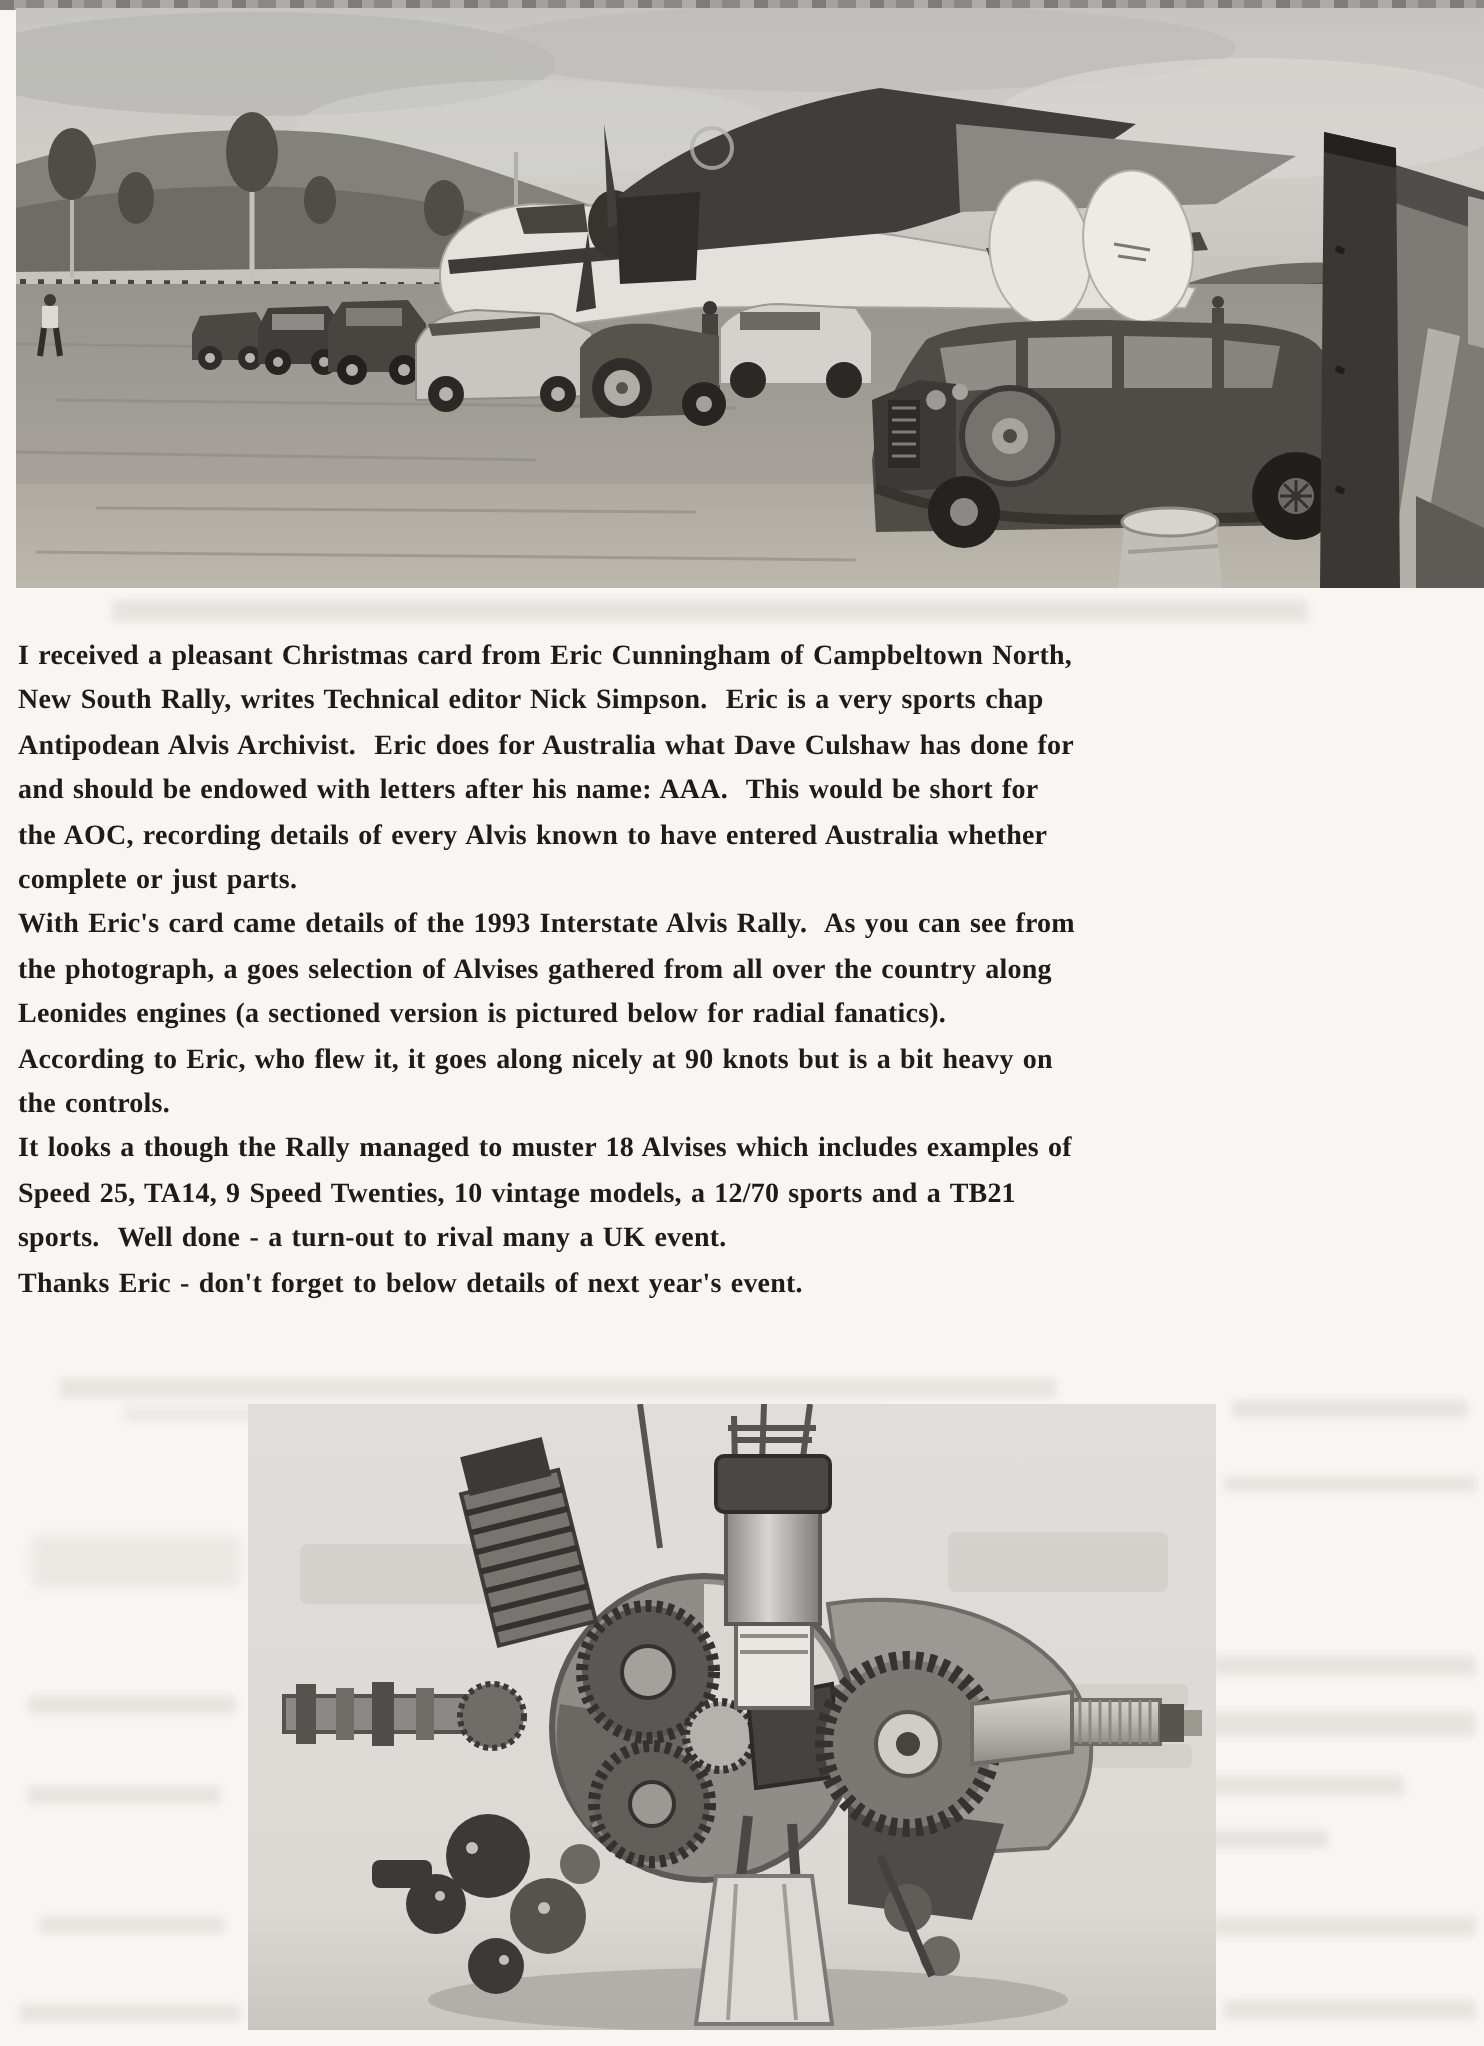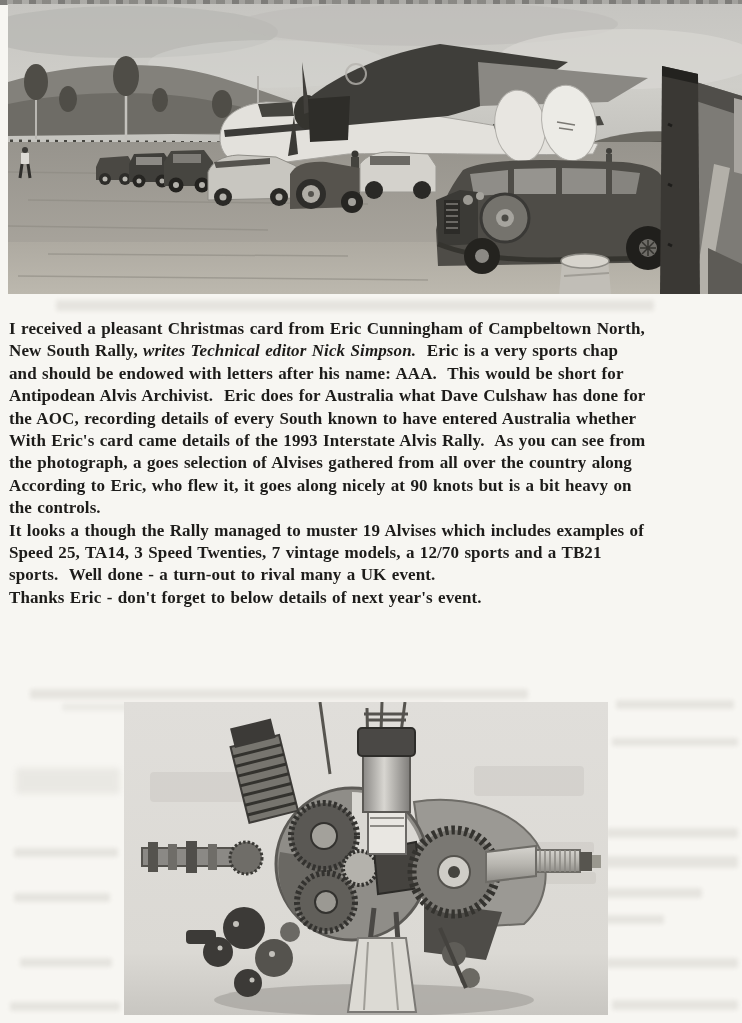--- a/index.html
+++ b/index.html
@@ -21,25 +21,25 @@
   .ghost.big{opacity:.12;filter:blur(3px);}
   
   figure{margin:0;padding:0;}
   .photo{position:absolute;overflow:hidden;}
   #photo-rally{left:8px;top:4px;width:734px;height:290px;}
   #photo-engine{left:124px;top:702px;width:484px;height:313px;}
   .photo svg{display:block;width:100%;height:100%;}
   
   .article{
     position:absolute;left:9px;top:318px;width:732px;
-    font-weight:bold;font-size:17px;line-height:22.4px;
+    font-weight:bold;font-size:14px;line-height:22.4px;
     color:#1d1c1a;letter-spacing:.1px;word-spacing:1px;
   }
   .tline{white-space:pre;}
-  .it{font-style:italic;margin-top:30px;}
+  .it{margin-top:30px;}
 </style>
 </head>
 <body>
 
 <div class="scan-edge"></div>
 
 <figure class="photo" id="photo-rally">
 <svg viewBox="0 0 734 290" preserveAspectRatio="none">
   <defs>
     <linearGradient id="sky" x1="0" y1="0" x2="0" y2="1">
@@ -239,29 +239,31 @@
 <div class="ghost" style="top:848px;left:14px;width:104px;height:9px"></div>
 <div class="ghost" style="top:893px;left:14px;width:96px;height:9px"></div>
 <div class="ghost" style="top:958px;left:20px;width:92px;height:9px"></div>
 <div class="ghost" style="top:958px;left:606px;width:132px;height:10px"></div>
 <div class="ghost" style="top:1000px;left:612px;width:126px;height:10px"></div>
 <div class="ghost" style="top:1002px;left:10px;width:110px;height:9px"></div>
 
 <section class="article">
     <div class="tline"><span>I received a pleasant Christmas card from Eric Cunningham of Campbeltown North,</span></div>
     <div class="tline"><span>New South Rally, </span><span class="it">writes Technical editor Nick Simpson.</span><span>  Eric is a very sports chap</span></div>
+    <div class="tline"><span>Antipodean Alvis Archivist.  Eric does for Australia what Dave Culshaw has done for</span></div>
     <div class="tline"><span>and should be endowed with letters after his name: AAA.  This would be short for</span></div>
-    <div class="tline"><span>Antipodean Alvis Archivist.  Eric does for Australia what Dave Culshaw has done for</span></div>
-    <div class="tline"><span>the AOC, recording details of every South known to have entered Australia whether</span></div>
+    <div class="tline"><span>the AOC, recording details of every Alvis known to have entered Australia whether</span></div>
+    <div class="tline"><span>complete or just parts.</span></div>
     <div class="tline"><span>With Eric's card came details of the 1993 Interstate Alvis Rally.  As you can see from</span></div>
     <div class="tline"><span>the photograph, a goes selection of Alvises gathered from all over the country along</span></div>
+    <div class="tline"><span>Leonides engines (</span><span class="it">a sectioned version is pictured below for radial fanatics</span><span>).</span></div>
     <div class="tline"><span>According to Eric, who flew it, it goes along nicely at 90 knots but is a bit heavy on</span></div>
     <div class="tline"><span>the controls.</span></div>
-    <div class="tline"><span>It looks a though the Rally managed to muster 19 Alvises which includes examples of</span></div>
-    <div class="tline"><span>Speed 25, TA14, 3 Speed Twenties, 7 vintage models, a 12/70 sports and a TB21</span></div>
+    <div class="tline"><span>It looks a though the Rally managed to muster 18 Alvises which includes examples of</span></div>
+    <div class="tline"><span>Speed 25, TA14, 9 Speed Twenties, 10 vintage models, a 12/70 sports and a TB21</span></div>
     <div class="tline"><span>sports.  Well done - a turn-out to rival many a UK event.</span></div>
     <div class="tline"><span>Thanks Eric - don't forget to below details of next year's event.</span></div>
   </section>
 
 <figure class="photo" id="photo-engine">
 <svg viewBox="0 0 484 313" preserveAspectRatio="none">
   <defs>
     <linearGradient id="ebg" x1="0" y1="0" x2="0" y2="1">
       <stop offset="0" stop-color="#e0deda"></stop>
           <stop offset=".8" stop-color="#dbd9d4"></stop>

